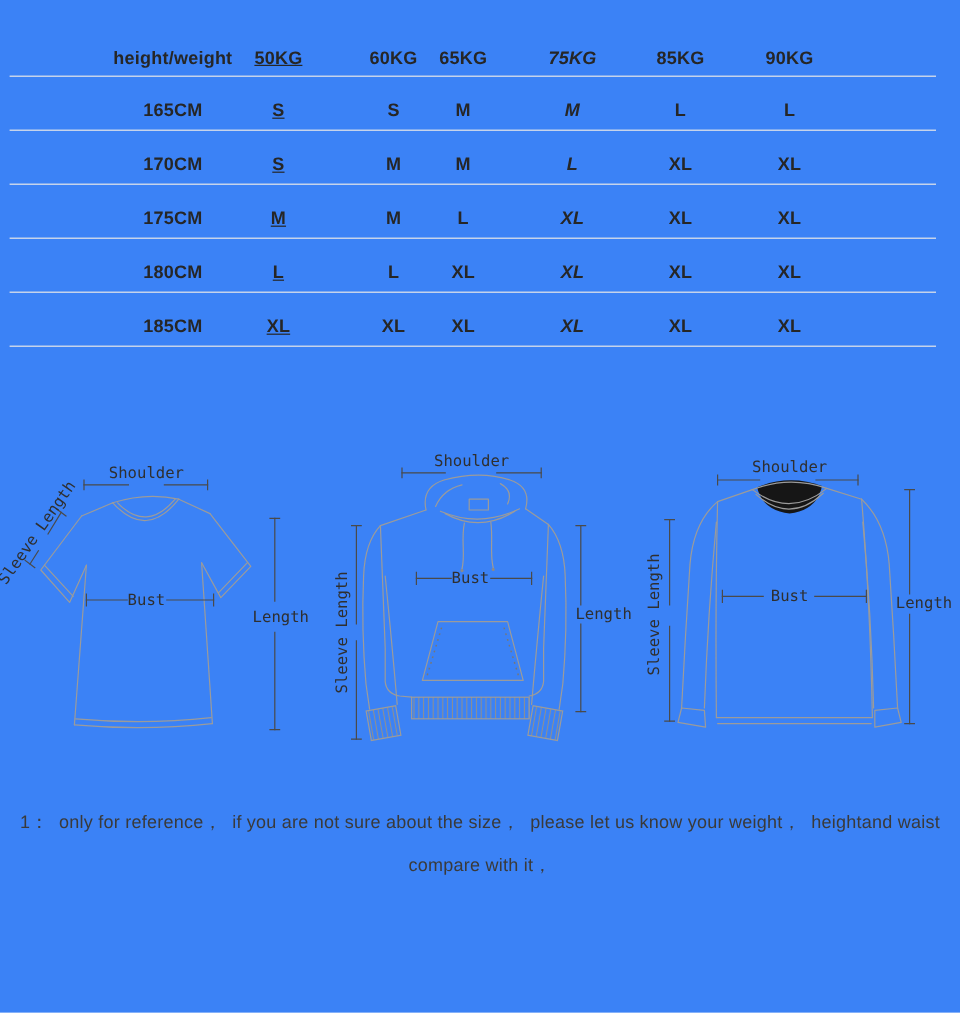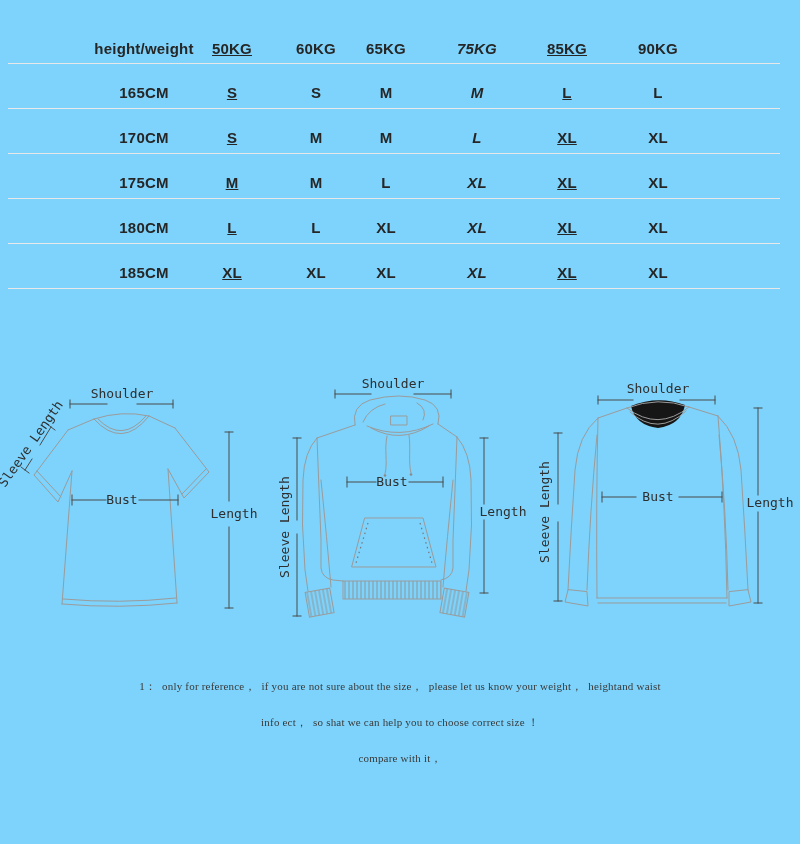--- a/index.html
+++ b/index.html
@@ -1,39 +1,39 @@
 <!DOCTYPE html>
 <html><head>
 <meta charset="utf-8">
 <style>
   html,body{margin:0;padding:0;background:#fff;}
-  .page{position:relative;width:800px;height:844px;background:#7dd3fc;overflow:hidden;
+  .page{position:relative;width:800px;height:844px;background:#3b82f6;overflow:hidden;
         font-family:"Liberation Sans",sans-serif;}
   
   .size-table{position:absolute;left:8px;top:29px;width:772px;}
   .trow{position:relative;height:44px;border-bottom:1px solid #e8e8e8;}
   .trow.header{height:34px;}
   .cell{position:absolute;transform:translateX(-50%);white-space:nowrap;
         font-size:15px;font-weight:700;color:#262626;letter-spacing:0.2px;}
   .trow .cell{top:20px;}
   .trow.header .cell{top:11px;}
-  .c0{left:136px;} .c1{left:224px;text-decoration:underline;} .c2{left:308px;} .c3{left:378px;}
-  .c4{left:469px;font-style:italic;} .c5{left:559px;text-decoration:underline;} .c6{left:650px;}
+  .c0{left:136px;} .c1{left:224px;text-decoration:underline;} .c2{left:320px;} .c3{left:378px;}
+  .c4{left:469px;font-style:italic;} .c5{left:559px;} .c6{left:650px;}
   
   .diagrams svg{position:absolute;overflow:visible;}
   #svg-tshirt{left:10px;top:340px;}
   #svg-hoodie{left:275px;top:340px;}
   #svg-longsleeve{left:532px;top:340px;}
   .garment{stroke:#9b9b9b;stroke-width:1;fill:none;stroke-linecap:round;stroke-linejoin:round;}
   .measure{stroke:#4a4a4a;stroke-width:1;fill:none;stroke-linecap:square;}
   .dlabel{font-family:"DejaVu Sans Mono",monospace;font-size:13px;fill:#2f2f2f;}
   .stitch{stroke:#777;stroke-width:1.2;fill:none;stroke-dasharray:1.5 3.5;}
   
   .notes{position:absolute;left:0;top:668px;width:800px;text-align:center;color:#3a3a3a;}
-  .note-line{height:36px;line-height:36px;font-size:11px;white-space:pre-wrap;letter-spacing:0.2px;font-family:Liberation Serif, serif;}
+  .note-line{height:36px;line-height:36px;font-size:15px;white-space:pre-wrap;letter-spacing:0.2px;}
 </style>
 </head>
 <body>
 
 <div class="page">
 
   <div class="size-table">
     <div class="trow header">
       <span class="cell c0">height/weight</span>
       <span class="cell c1">50KG</span>
@@ -215,17 +215,16 @@
       </g>
       <text class="dlabel" x="126" y="53" text-anchor="middle">Shoulder</text>
       <text class="dlabel" x="13" y="176" text-anchor="middle" transform="rotate(-90 13 172)">Sleeve Length</text>
       <text class="dlabel" x="126" y="161" text-anchor="middle">Bust</text>
       <text class="dlabel" x="238" y="167" text-anchor="middle">Length</text>
     </svg>
   </div>
 
   <div class="notes">
     <div class="note-line">1：  only for reference，  if you are not sure about the size，  please let us know your weight，  heightand waist</div>
-    <div class="note-line">info ect，  so shat we can help you to choose correct size ！</div>
     <div class="note-line">compare with it，</div>
   </div>
 
 </div>
 
 </body></html>

